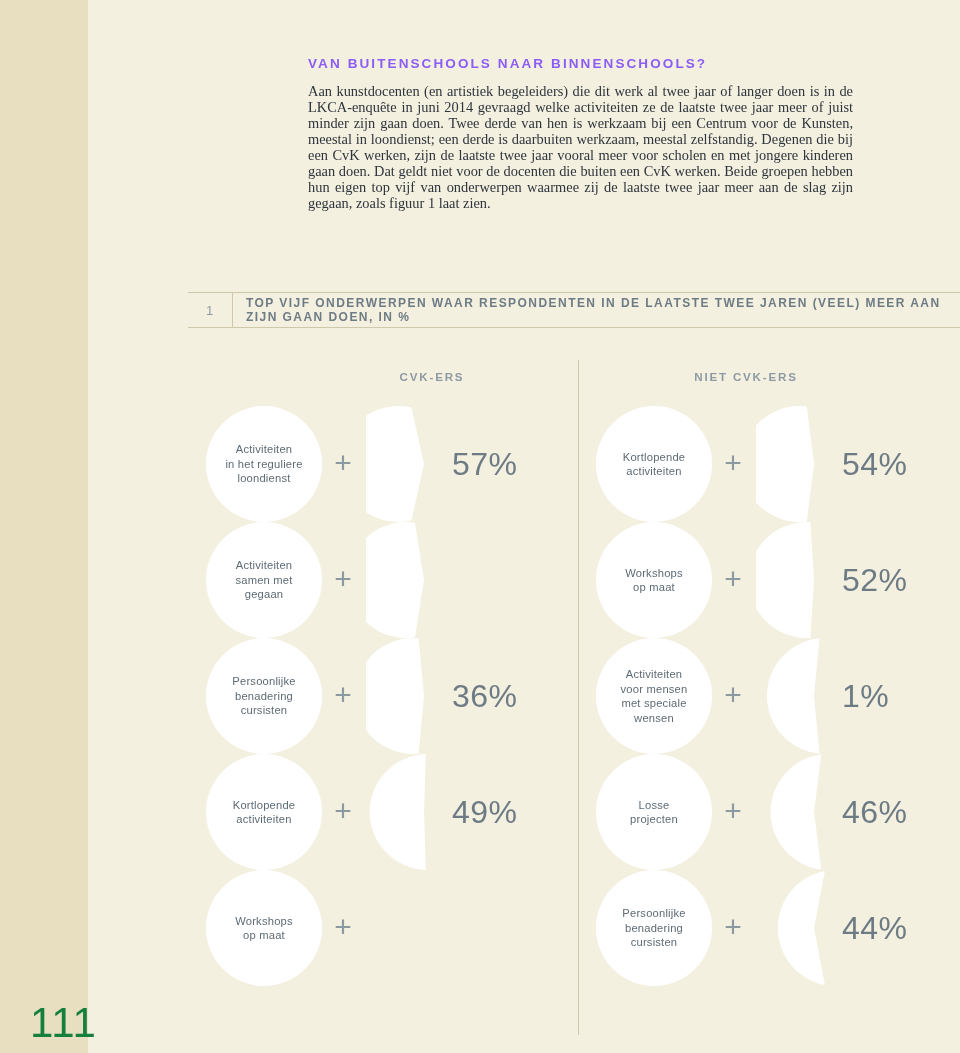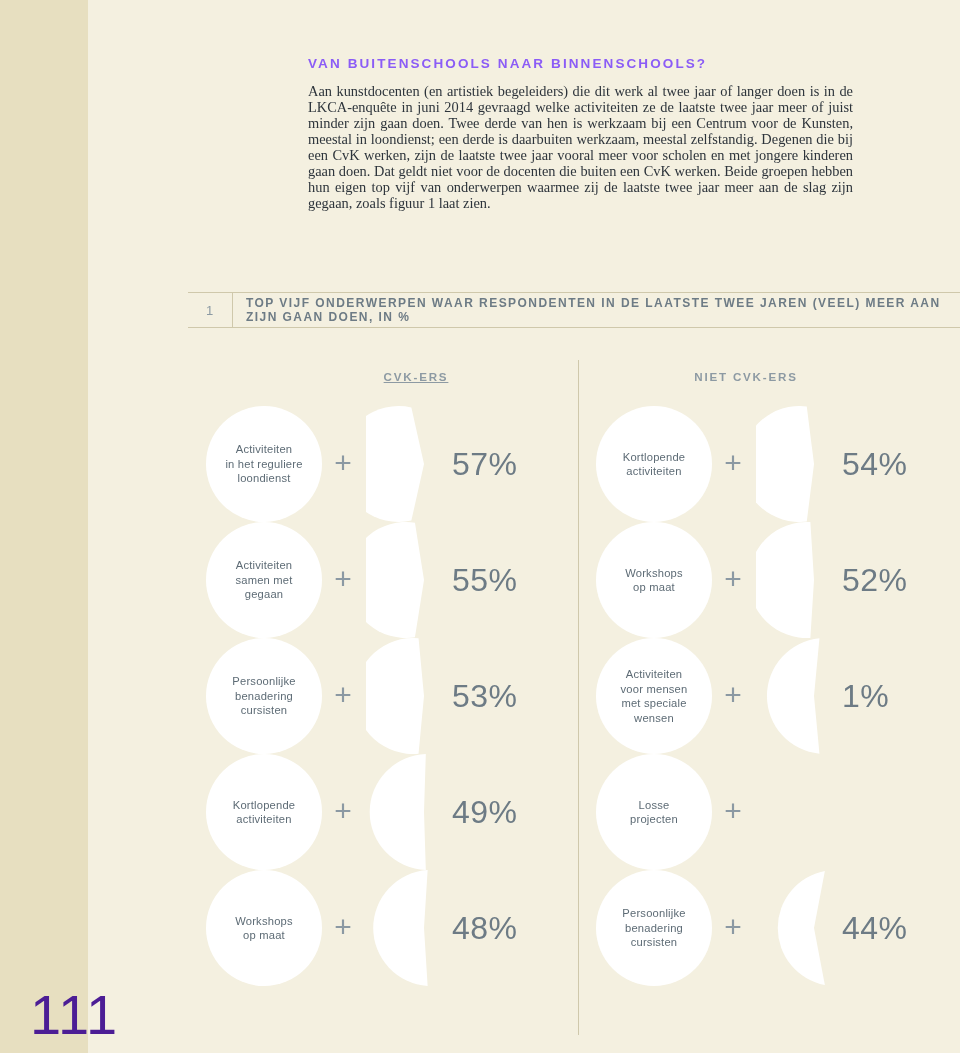--- a/index.html
+++ b/index.html
@@ -108,21 +108,21 @@
   .col-head {
     position: absolute;
     top: 20px;
     font-family: "Liberation Sans", sans-serif;
     font-size: 11.6px;
     letter-spacing: 1.8px;
     color: #8d9aa3;
     font-weight: 700;
     text-align: center;
   }
-  .col-head.left  { left: 108px; width: 240px; text-decoration: underline; }
+  .col-head.left  { left: 124px; width: 240px; }
   .col-head.right { left: 438px; width: 240px; }
 
   .divider {
     position: absolute;
     left: 390px;
     top: 10px;
     width: 1px;
     height: 675px;
     background: #cfc8ab;
   }
@@ -208,22 +208,22 @@
     letter-spacing: 0.5px;
     white-space: nowrap;
   }
 
   
   .folio {
     position: absolute;
     left: 30px;
     bottom: 6px;
     font-family: "Liberation Sans", sans-serif;
-    font-size: 56px;
-    color: #4c1d95;
+    font-size: 42px;
+    color: #15803d;
     letter-spacing: 1px;
     font-weight: 400;
   }
 </style>
 </head>
 <body>
 
 <div class="page-strip"></div>
 
 <div class="page-wrap">
@@ -278,21 +278,21 @@
               <div class="disc"></div>
               <div class="label">
                 <span>Activiteiten</span>
                 <span>samen met</span>
                 <span>gegaan</span>
               </div>
             </div>
             <div class="plus">+</div>
             <div class="pct"><svg width="116" height="116" viewBox="0 0 116 116">
                 <path d="M 58 58 L 48.93 0.71 A 58 58 0 1 0 48.93 115.29 Z" fill="#ffffff"></path>
-              </svg><div class="val">55%</div></div>
+              </svg></div>
           </div>
           <div class="group right">
             <div class="halfleft">
               <div class="disc"></div>
               <div class="label">
                 <span>Workshops</span>
                 <span>op maat</span>
               </div>
             </div>
             <div class="plus">+</div>
@@ -307,21 +307,21 @@
               <div class="disc"></div>
               <div class="label">
                 <span>Persoonlijke</span>
                 <span>benadering</span>
                 <span>cursisten</span>
               </div>
             </div>
             <div class="plus">+</div>
             <div class="pct"><svg width="116" height="116" viewBox="0 0 116 116">
                 <path d="M 58 58 L 52.54 0.26 A 58 58 0 1 0 52.54 115.74 Z" fill="#ffffff"></path>
-              </svg><div class="val">53%</div></div>
+              </svg><div class="val">36%</div></div>
           </div>
           <div class="group right">
             <div class="halfleft">
               <div class="disc"></div>
               <div class="label">
                 <span>Activiteiten</span>
                 <span>voor mensen</span>
                 <span>met speciale</span>
                 <span>wensen</span>
               </div>
@@ -348,35 +348,35 @@
           </div>
           <div class="group right">
             <div class="halfleft">
               <div class="disc"></div>
               <div class="label">
                 <span>Losse</span>
                 <span>projecten</span>
               </div>
             </div>
             <div class="plus">+</div>
+            <div class="pct"><svg width="116" height="116" viewBox="0 0 116 116">
+                <path d="M 58 58 L 65.27 0.46 A 58 58 0 0 0 65.27 115.54 Z" fill="#ffffff"></path>
+              </svg><div class="val">46%</div></div>
           </div>
         </div>
         <div class="row">
           <div class="group left">
             <div class="halfleft">
               <div class="disc"></div>
               <div class="label">
                 <span>Workshops</span>
                 <span>op maat</span>
               </div>
             </div>
             <div class="plus">+</div>
-            <div class="pct"><svg width="116" height="116" viewBox="0 0 116 116">
-                <path d="M 58 58 L 61.64 0.11 A 58 58 0 0 0 61.64 115.89 Z" fill="#ffffff"></path>
-              </svg><div class="val">48%</div></div>
           </div>
           <div class="group right">
             <div class="halfleft">
               <div class="disc"></div>
               <div class="label">
                 <span>Persoonlijke</span>
                 <span>benadering</span>
                 <span>cursisten</span>
               </div>
             </div>

